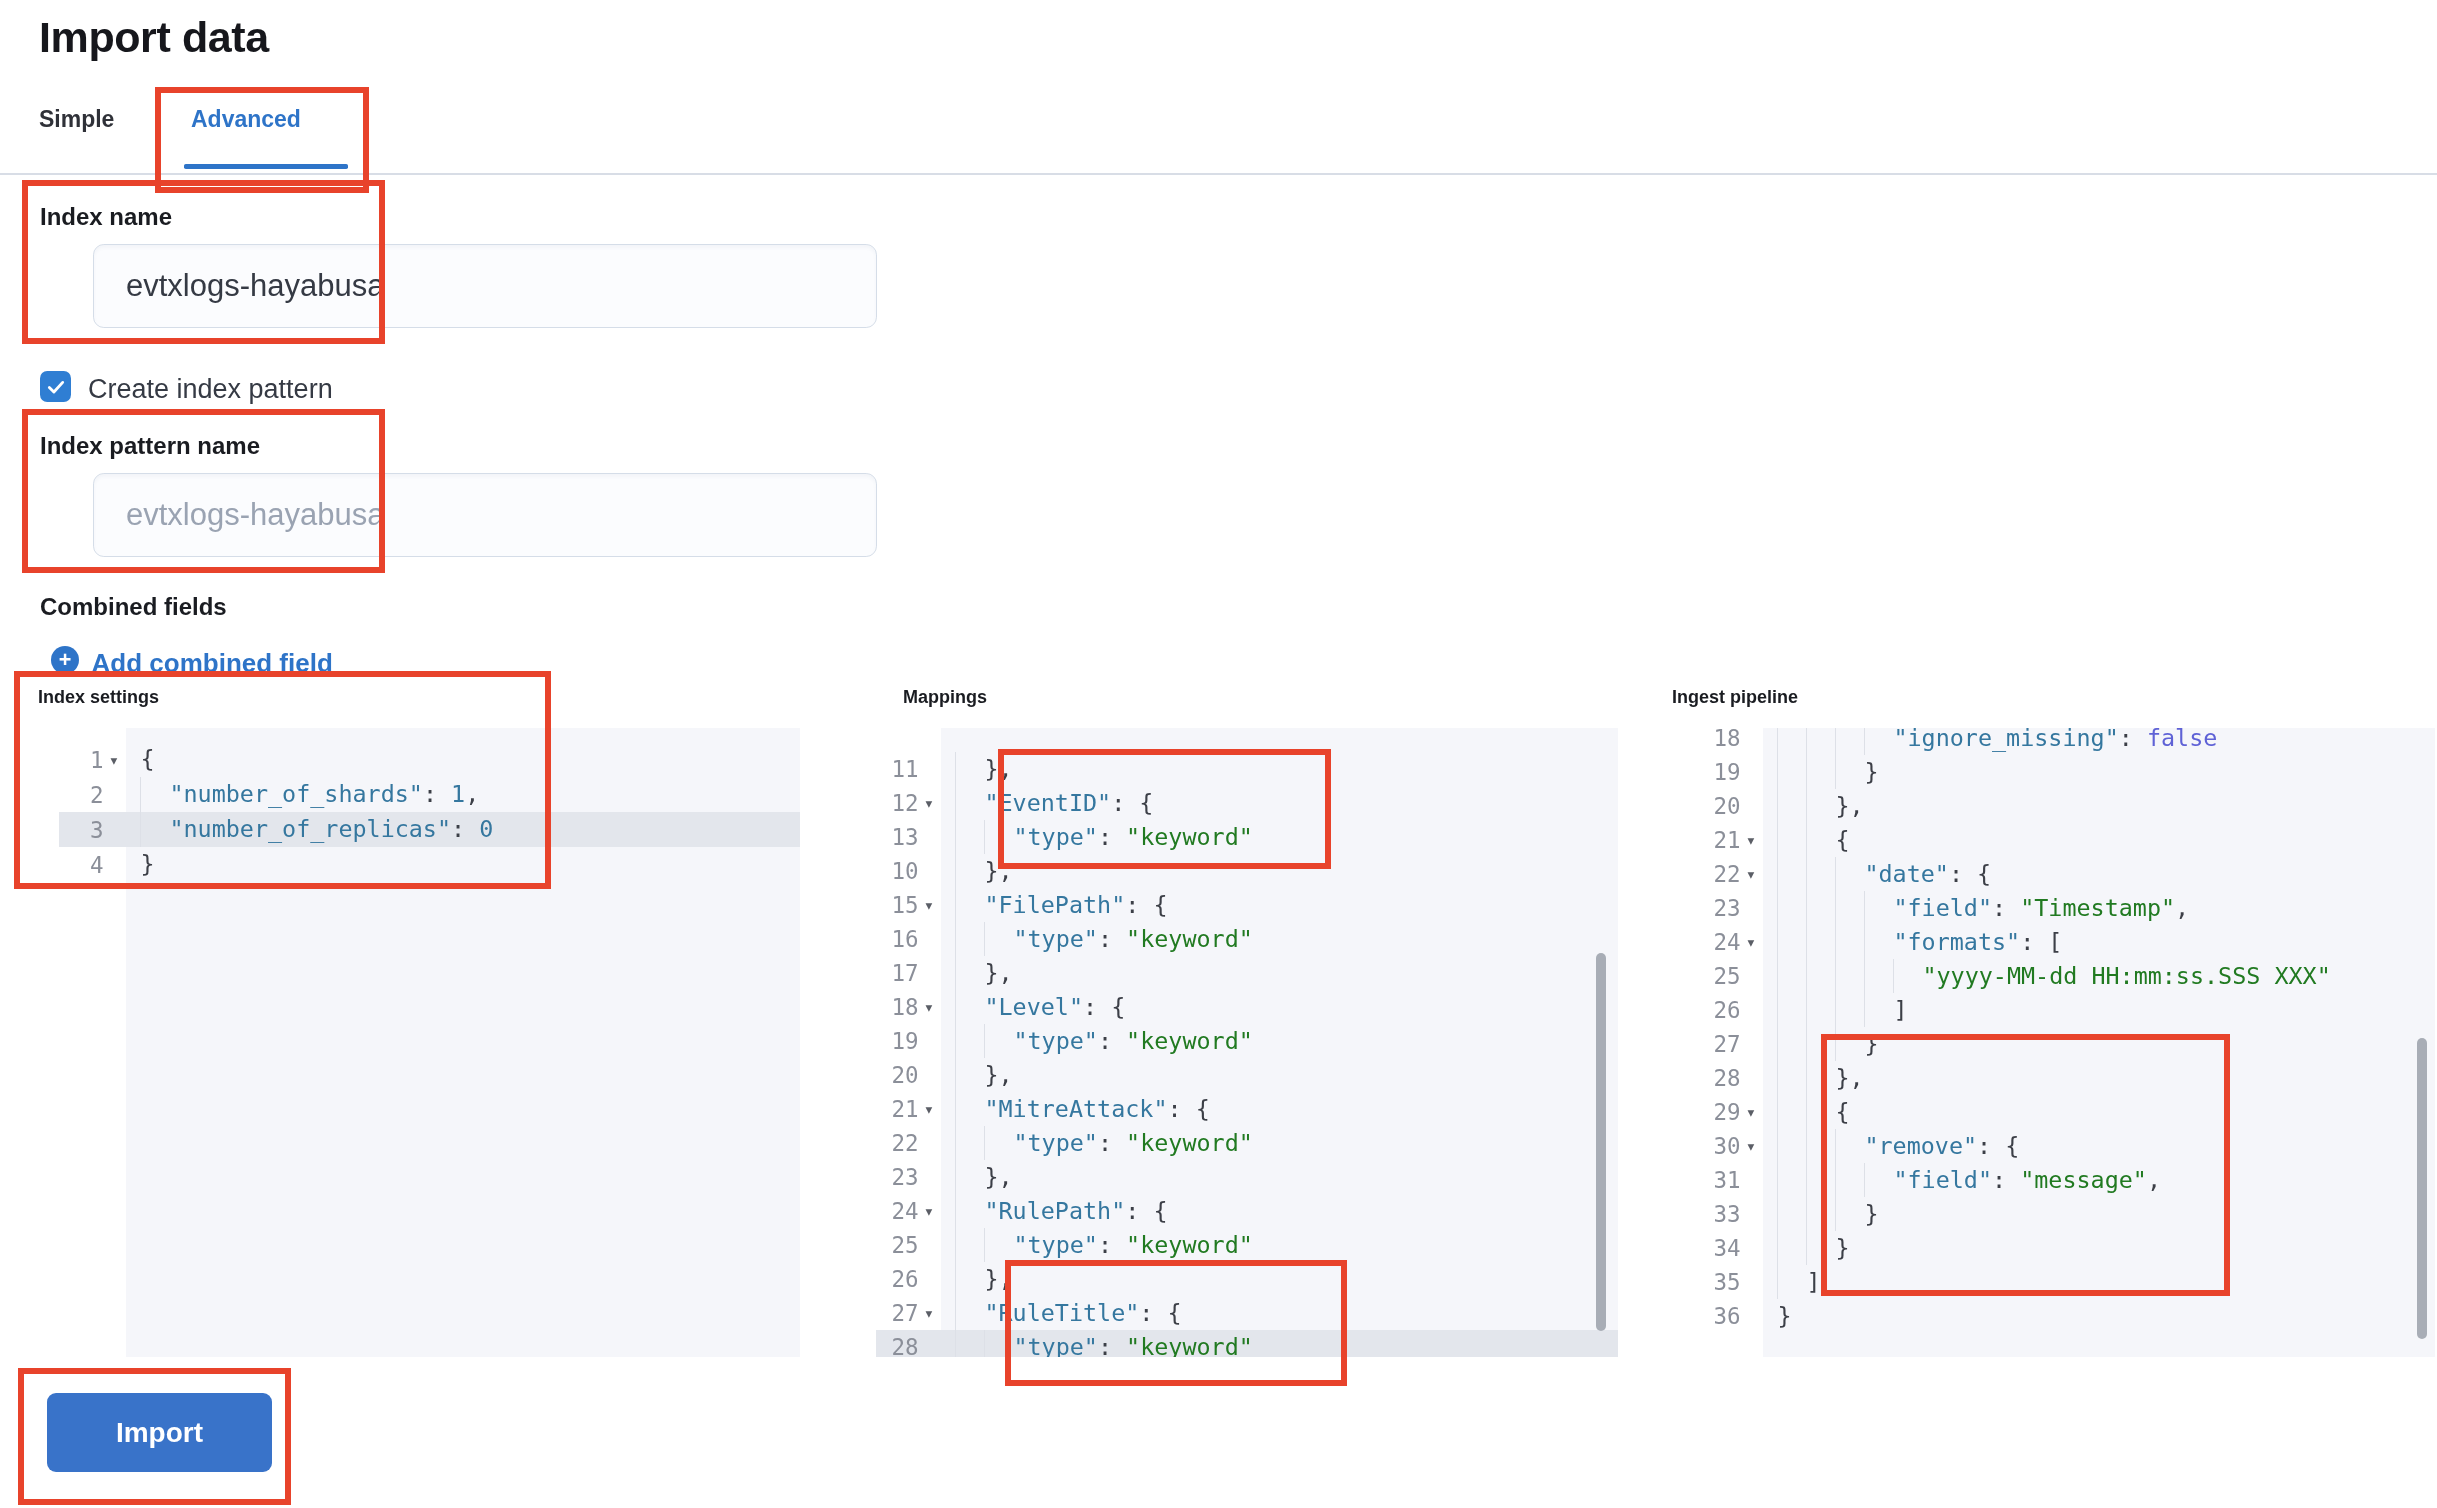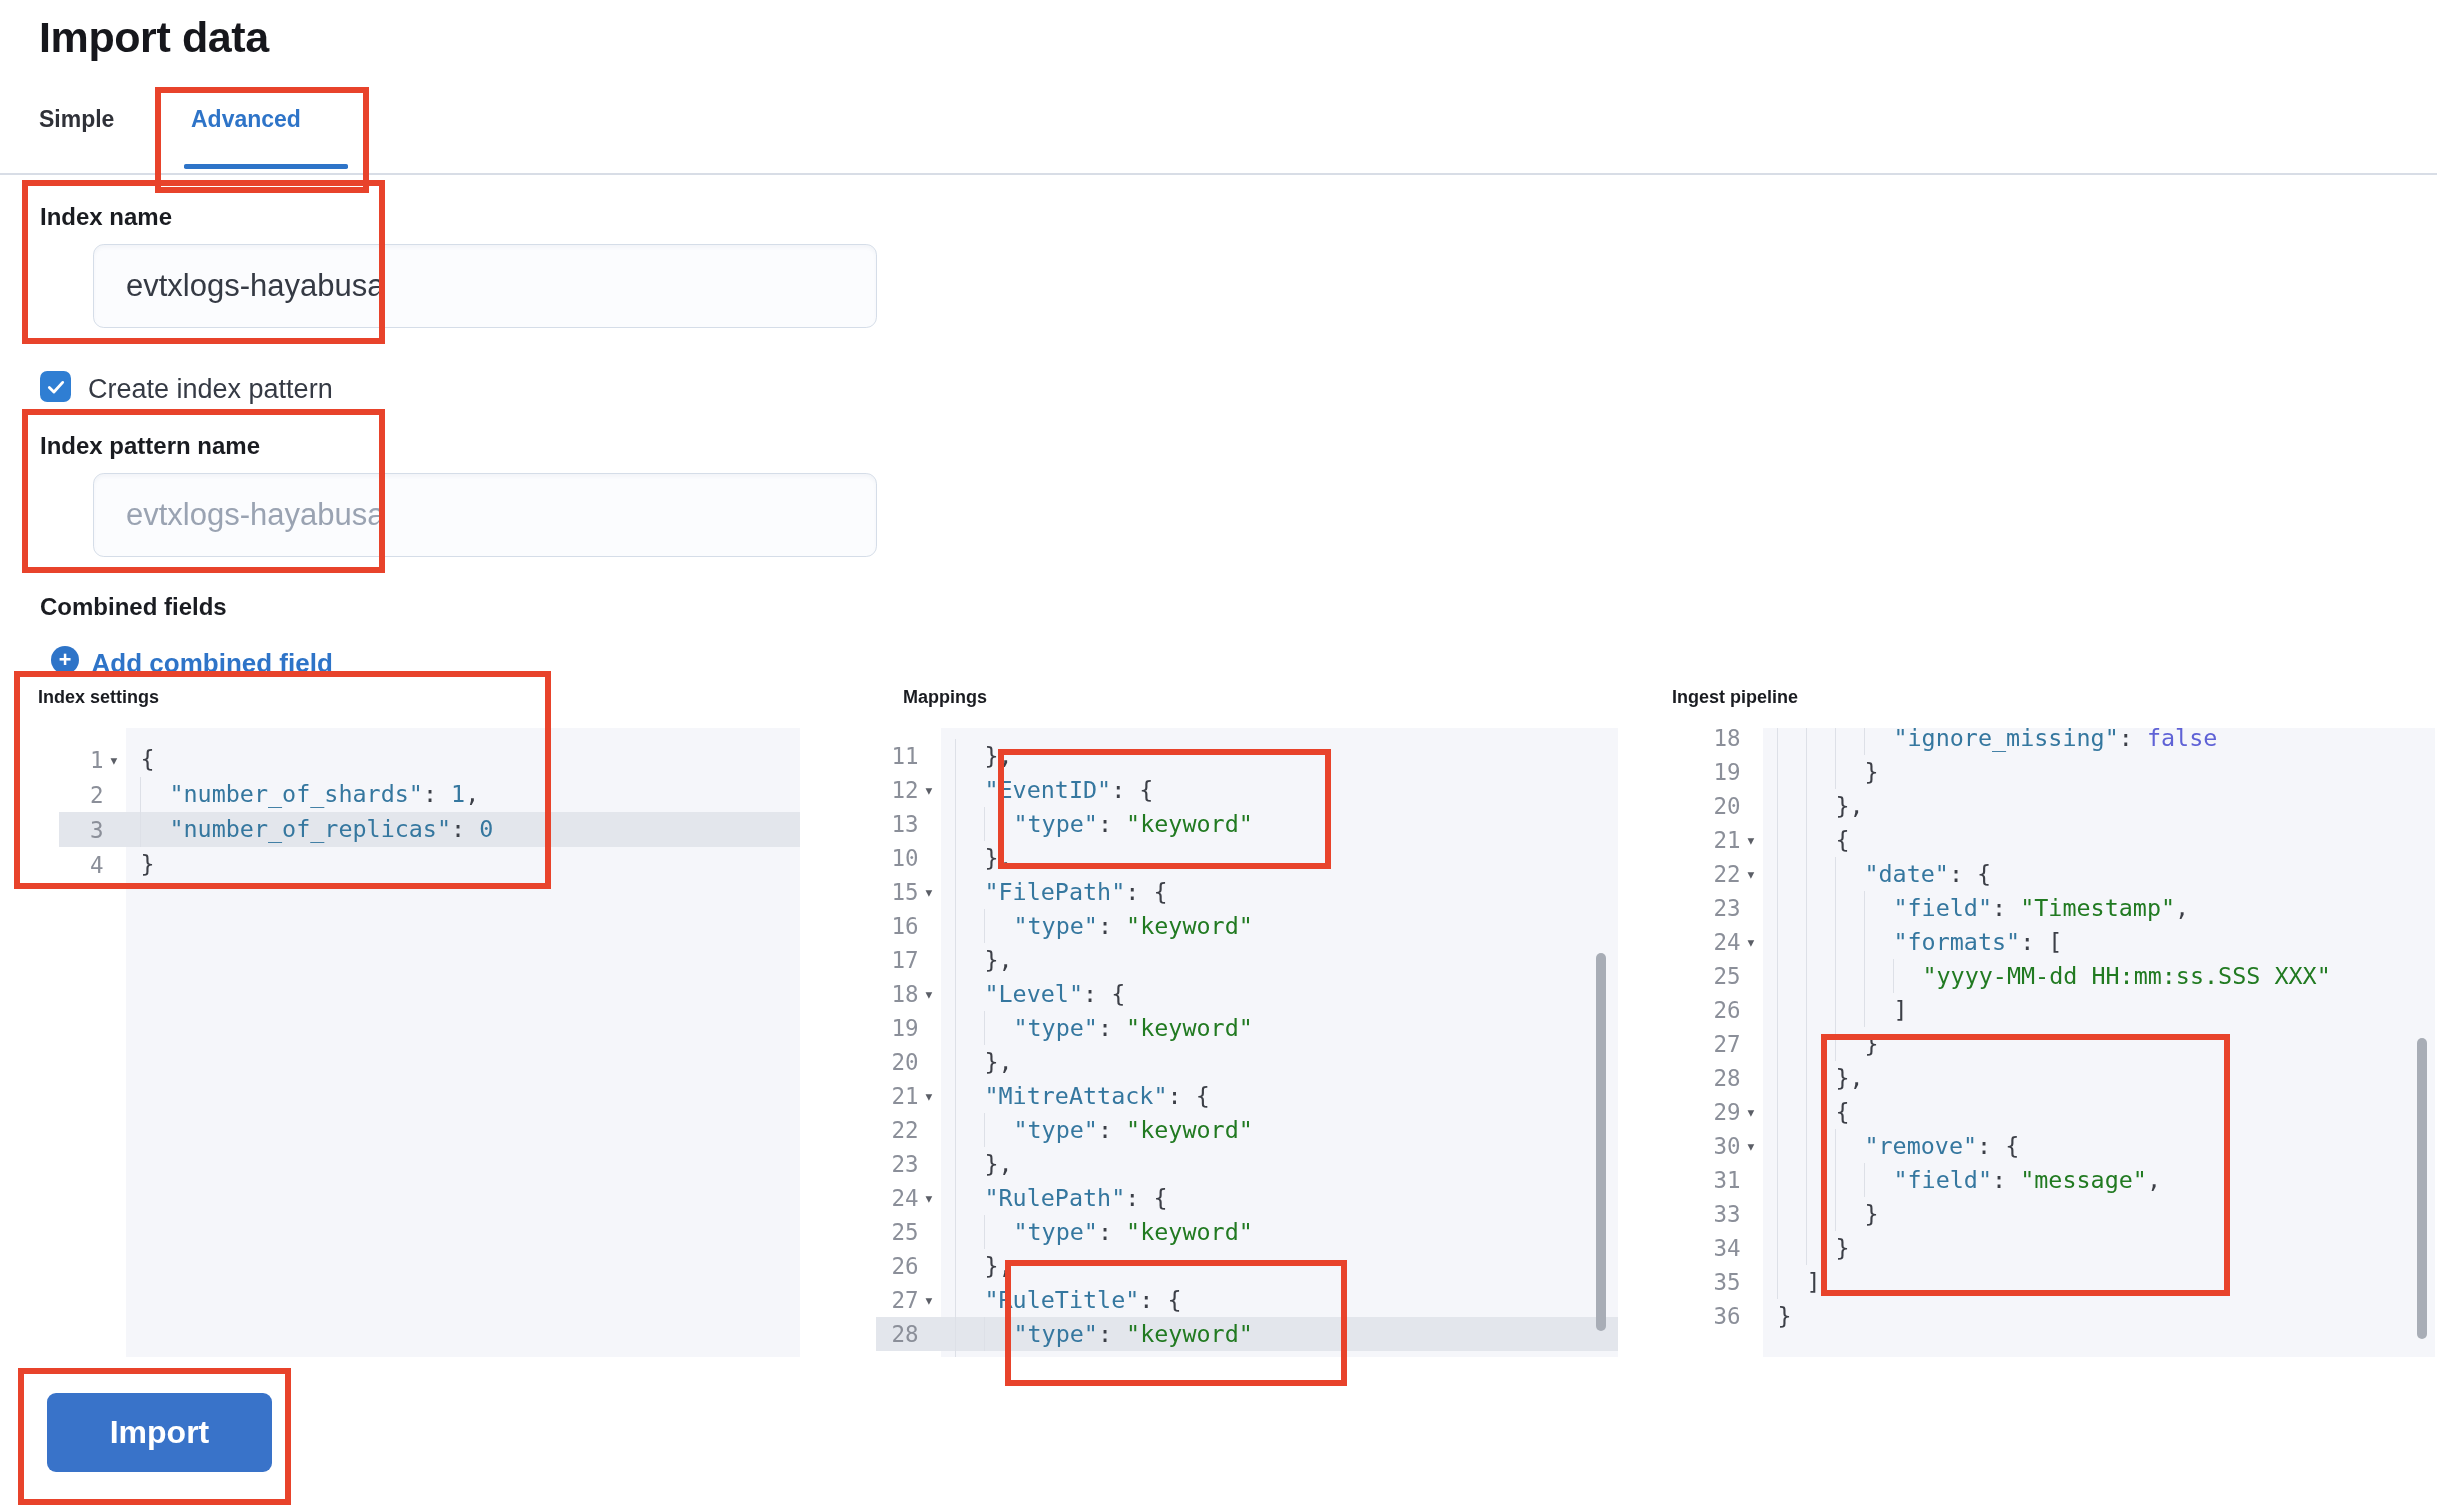--- a/index.html
+++ b/index.html
@@ -39,40 +39,40 @@
   .editor-label{font-size:18px;font-weight:700;color:#1a1c21;}
   .lbl-ed-settings{left:38px;top:687px;}
   .lbl-ed-mappings{left:903px;top:687px;}
   .lbl-ed-ingest{left:1672px;top:687px;}
   .editor{top:728px;height:629px;overflow:hidden;cursor:text;
           background:linear-gradient(to right,#ffffff var(--gw),#f5f6fa var(--gw));}
   #editor-0{left:59px;width:741px;--gw:67px;--rh:35px;}
   #editor-1{left:876px;width:742px;--gw:65px;--rh:34px;}
   #editor-2{left:1695px;width:740px;--gw:68px;--rh:34px;}
   #editor-0 .rows{margin-top:14.4px;}
-  #editor-1 .rows{margin-top:11px;}
+  #editor-1 .rows{margin-top:24px;}
   #editor-2 .rows{margin-top:-7.2px;}
   .row{display:flex;height:var(--rh);}
   .row.hl .gut,.row.hl .cod{background:#e3e6ec;}
   .gut{width:var(--gw);flex:none;display:flex;align-items:center;justify-content:flex-end;
        padding-right:4.5px;box-sizing:border-box;gap:2.7px;}
   .num{font-family:"DejaVu Sans Mono",monospace;font-size:22.5px;color:#8b8f99;}
   .arr{width:15.3px;font-size:13.5px;color:#5b5e66;text-align:center;flex:none;}
   .cod{flex:1;display:flex;align-items:stretch;padding-left:14.4px;}
   .ind{width:28px;flex:none;border-left:1.8px solid #dde0e7;}
   .txt{font-family:"DejaVu Sans Mono",monospace;font-size:23.4px;line-height:var(--rh);white-space:pre;}
   .tk-k{color:#35779f;} .tk-s{color:#217a21;} .tk-m{color:#35779f;}
   .tk-b{color:#5f62d6;} .tk-p{color:#3c3f47;}
   .scroll-thumb{width:10px;border-radius:5.4px;background:#a8adb6;cursor:pointer;}
   #thumb-mappings{left:1596px;top:953px;height:378px;}
   #thumb-ingest{left:2417px;top:1038px;height:301px;}
 
   
   .import-btn{left:47px;top:1393px;width:225px;height:79px;background:#3973c9;border:none;
-              border-radius:9px;color:#fff;font-size:32px;font-weight:600;cursor:pointer;
+              border-radius:9px;color:#fff;font-size:28px;font-weight:600;cursor:pointer;
               font-family:"Liberation Sans", sans-serif;}
 
   
   .anno{border:6.3px solid #e8432b;box-sizing:border-box;z-index:20;pointer-events:none;}
   #anno-tab{left:155px;top:87px;width:214px;height:106px;}
   #anno-index-name{left:21.6px;top:180px;width:363px;height:164px;}
   #anno-pattern{left:21.6px;top:409px;width:363px;height:164px;}
   #anno-settings{left:13.5px;top:671px;width:537px;height:218px;}
   #anno-eventid{left:998px;top:749px;width:333px;height:120px;}
   #anno-ruletitle{left:1005px;top:1260px;width:342px;height:126px;}

